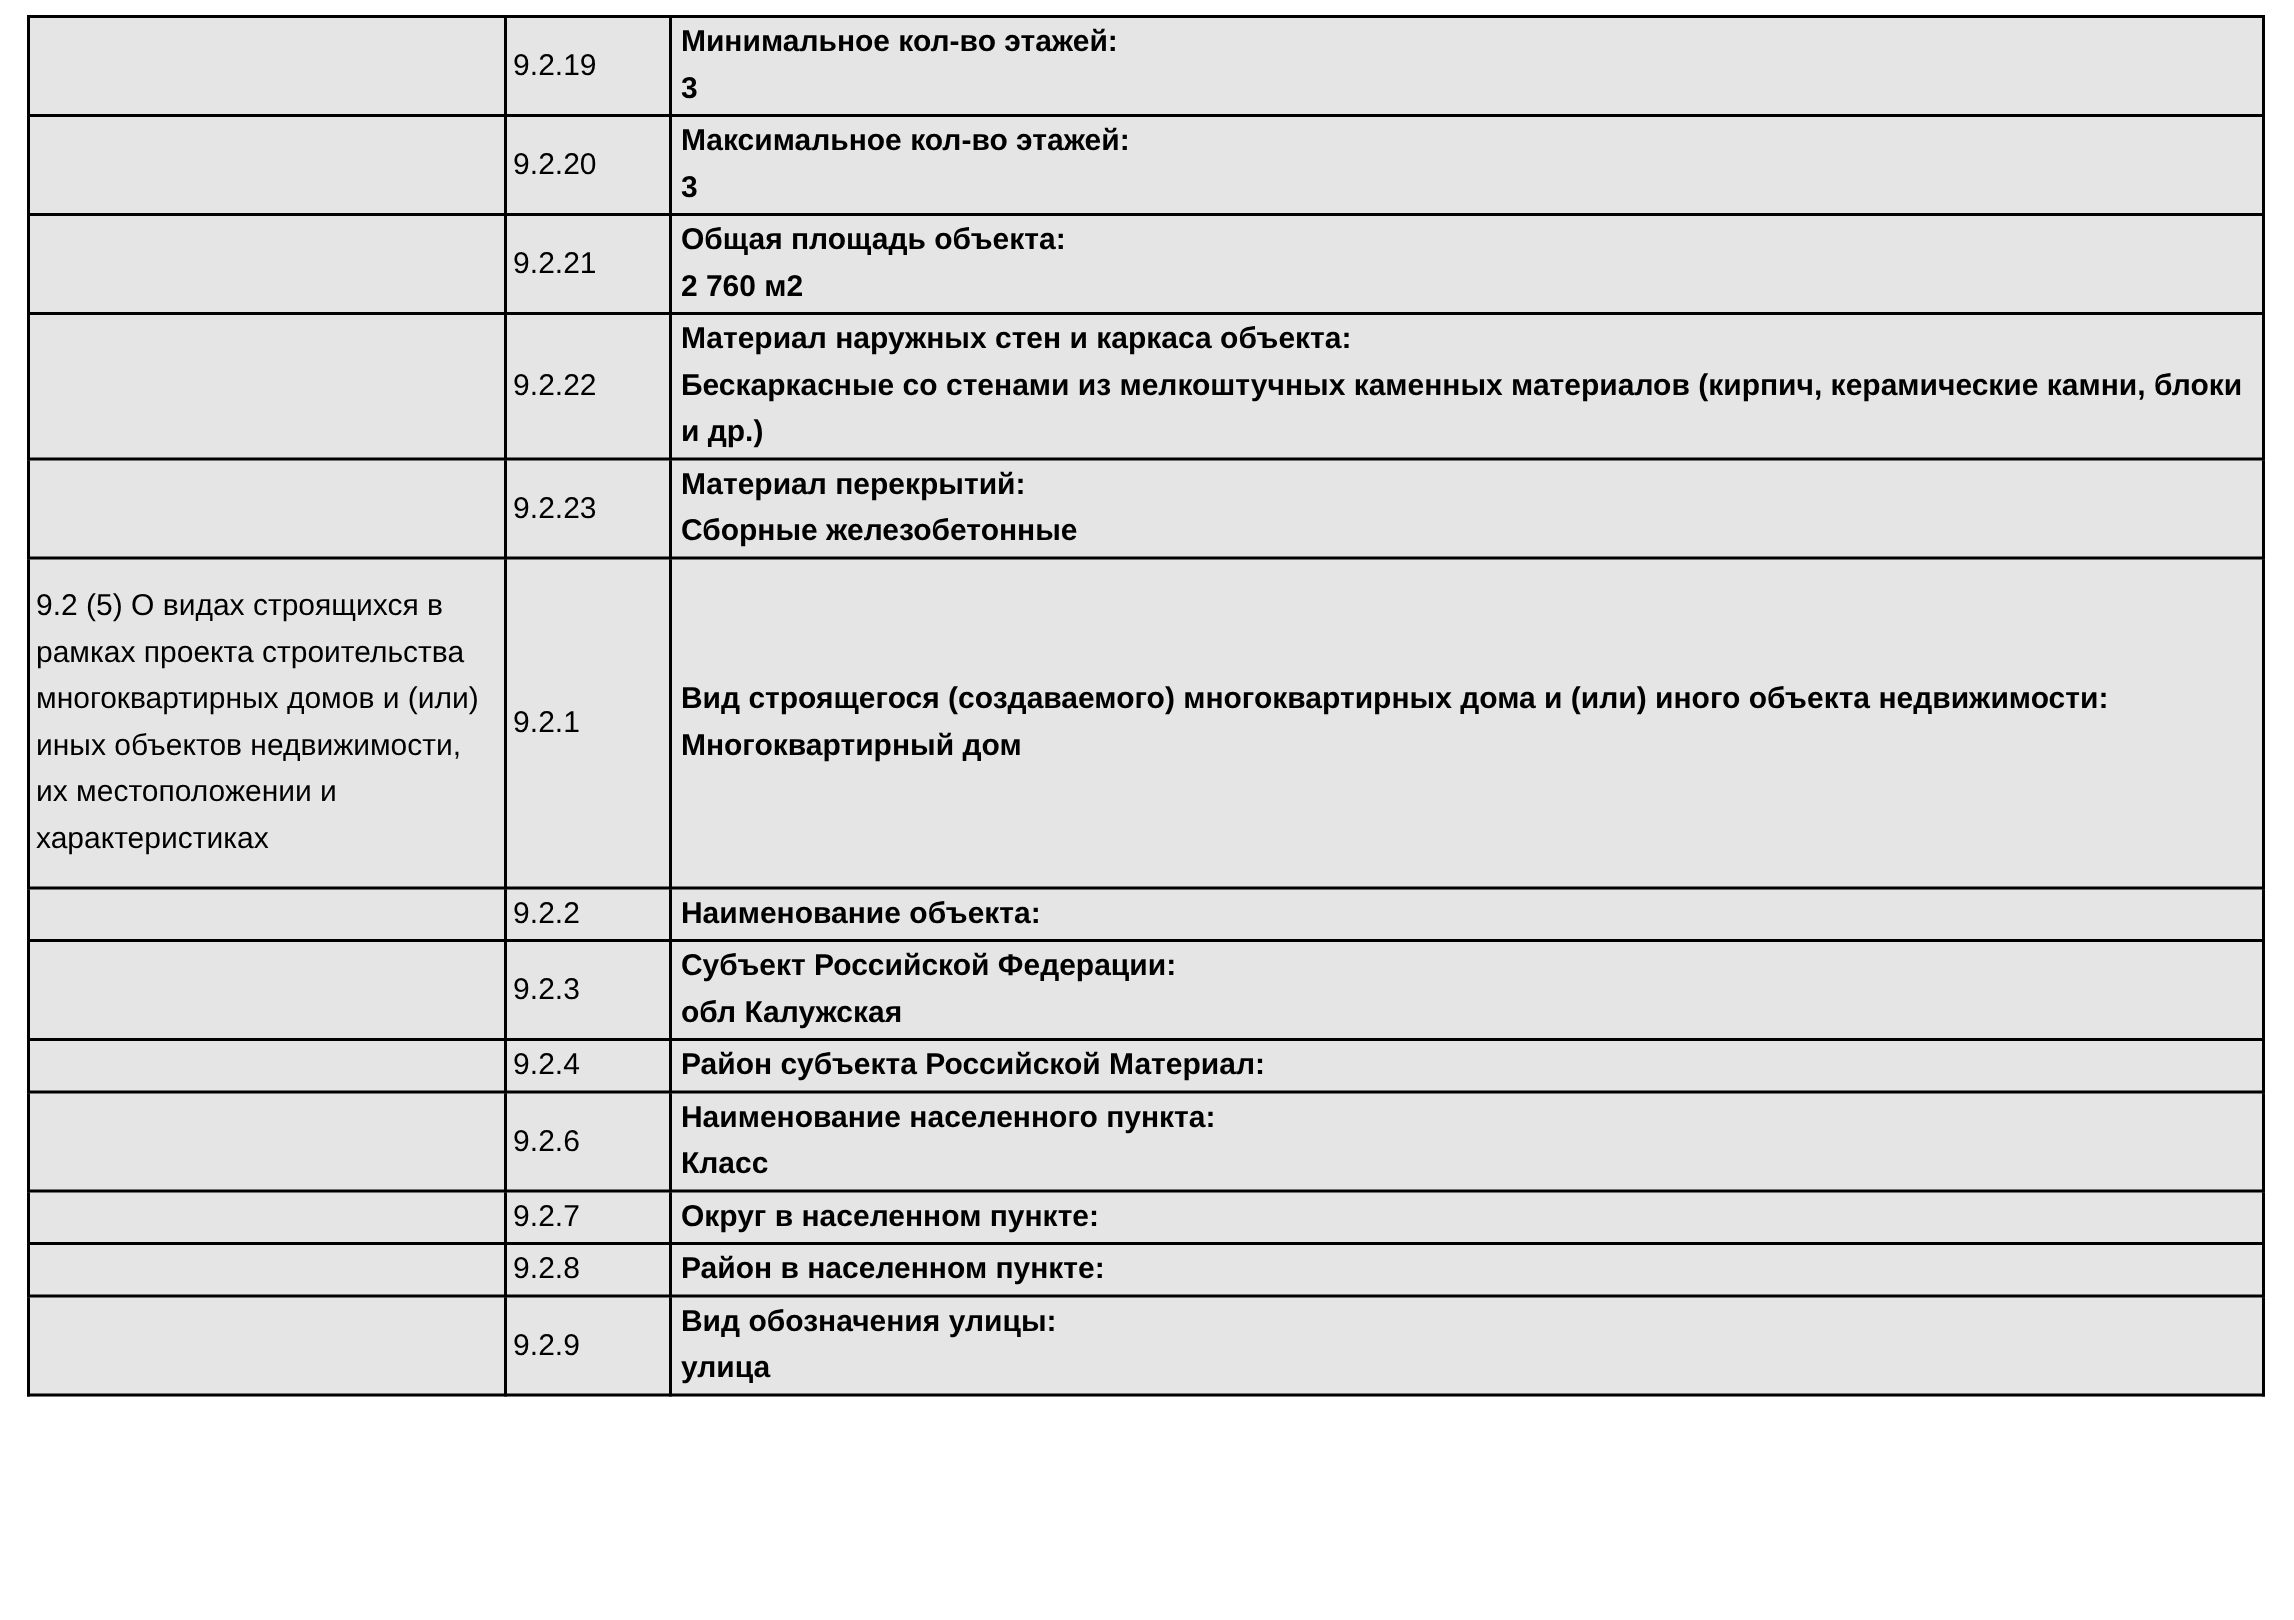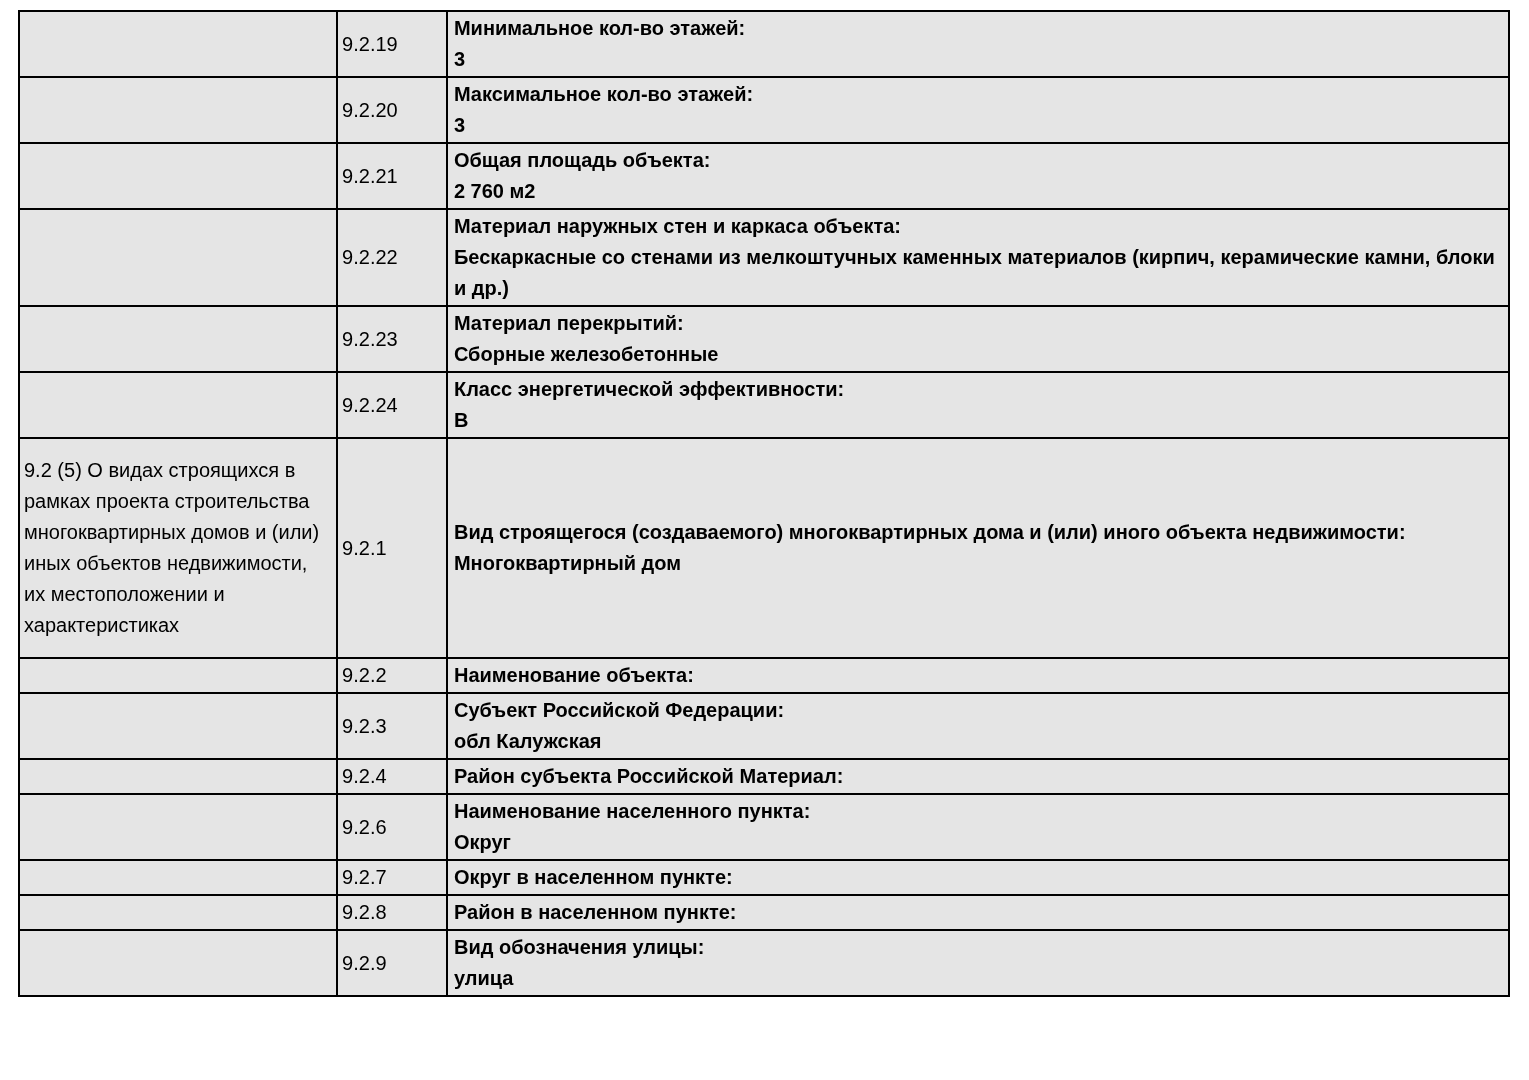--- a/index.html
+++ b/index.html
@@ -85,28 +85,20 @@
     </tr>
     <tr>
       <td class="section"></td>
       <td class="num">9.2.23</td>
       <td class="val">
         <div class="label">Материал перекрытий:</div>
         <div class="value">Сборные железобетонные</div>
       </td>
     </tr>
     <tr>
-      <td class="section"></td>
-      <td class="num">9.2.24</td>
-      <td class="val">
-        <div class="label">Класс энергетической эффективности:</div>
-        <div class="value">В</div>
-      </td>
-    </tr>
-    <tr>
       <td class="section">
           <div class="section-text">9.2 (5) О видах строящихся в рамках проекта строительства многоквартирных домов и (или) иных объектов недвижимости, их местоположении и характеристиках</div>
         </td>
       <td class="num">9.2.1</td>
       <td class="val">
         <div class="label">Вид строящегося (создаваемого) многоквартирных дома и (или) иного объекта недвижимости:</div>
         <div class="value">Многоквартирный дом</div>
       </td>
     </tr>
     <tr>
@@ -131,21 +123,21 @@
       <td class="val">
         <div class="label">Район субъекта Российской Материал:</div>
 
       </td>
     </tr>
     <tr>
       <td class="section"></td>
       <td class="num">9.2.6</td>
       <td class="val">
         <div class="label">Наименование населенного пункта:</div>
-        <div class="value">Округ</div>
+        <div class="value">Класс</div>
       </td>
     </tr>
     <tr>
       <td class="section"></td>
       <td class="num">9.2.7</td>
       <td class="val">
         <div class="label">Округ в населенном пункте:</div>
 
       </td>
     </tr>

